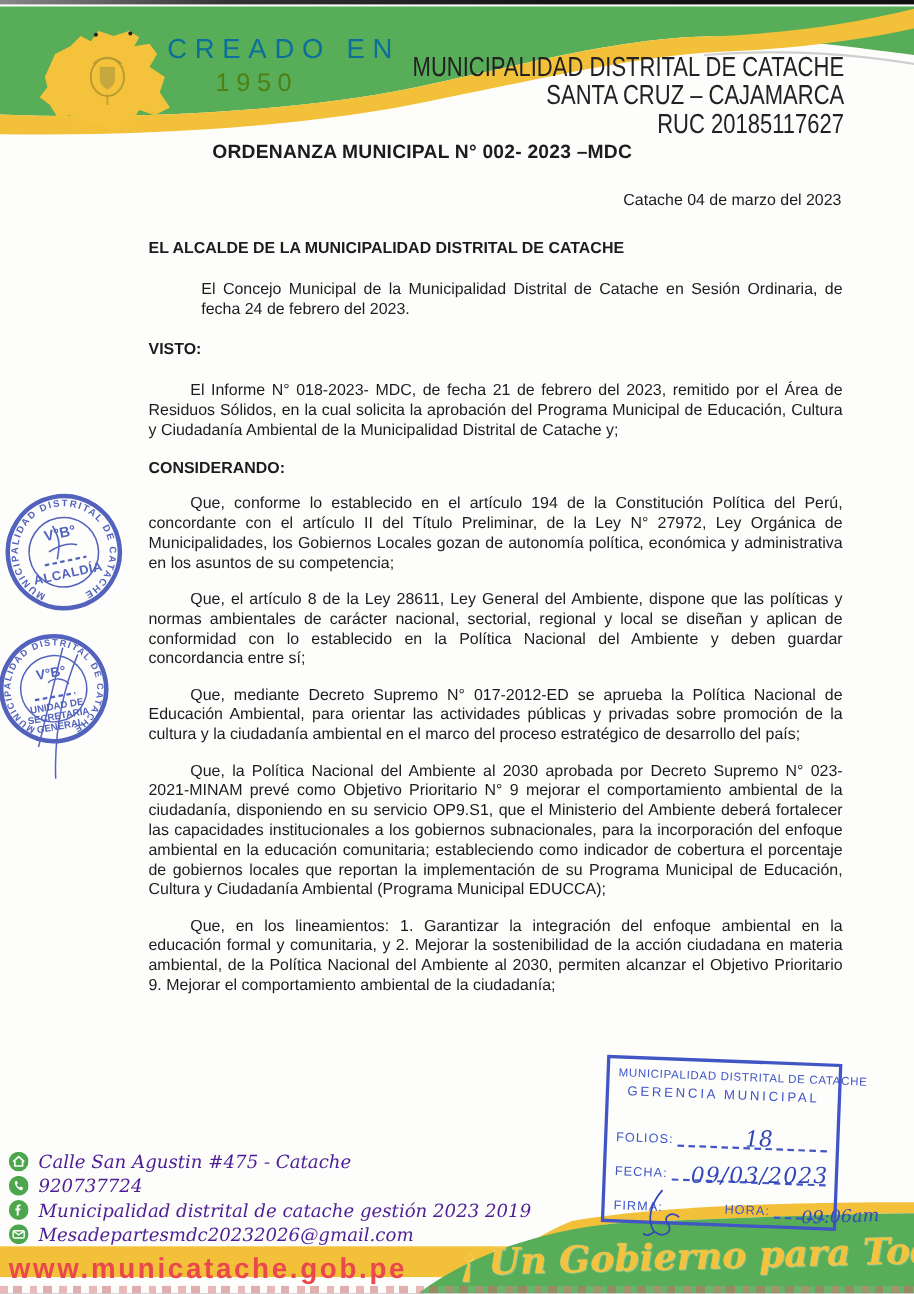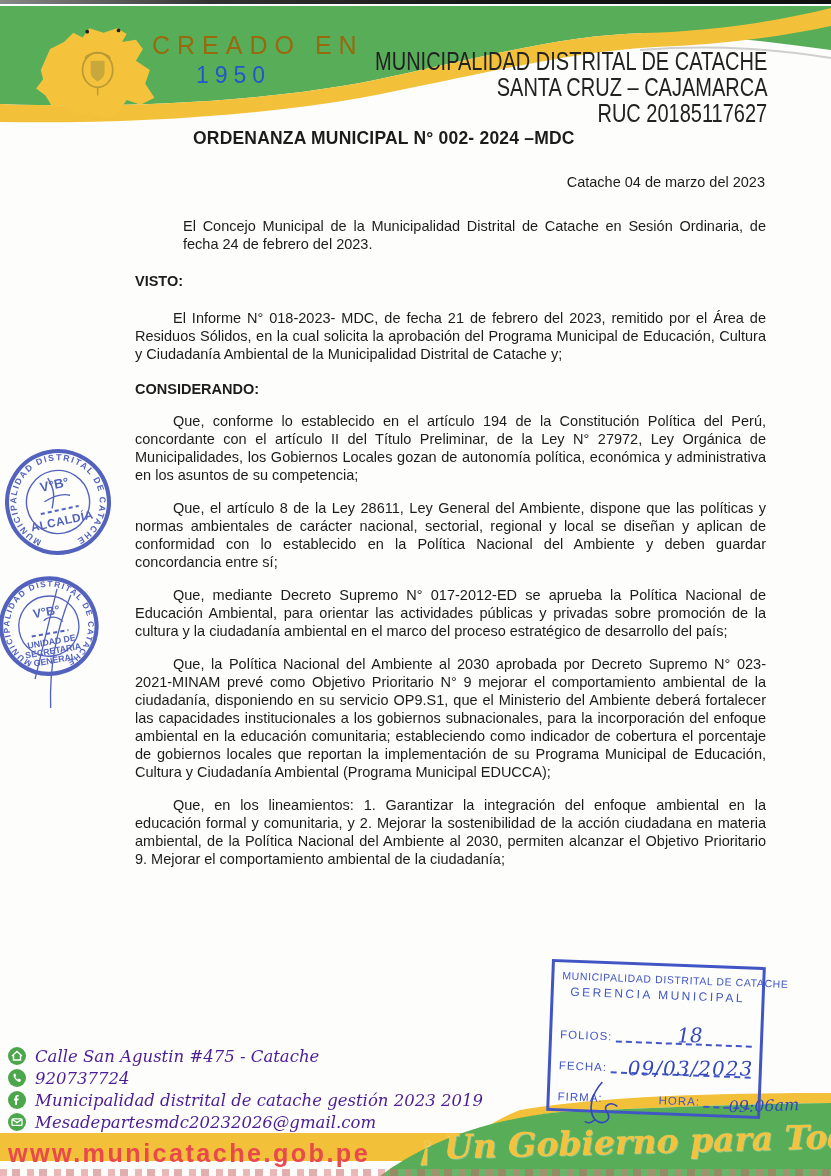--- a/index.html
+++ b/index.html
@@ -3,23 +3,23 @@
 <meta charset="utf-8">
 <style>
   * { margin:0; padding:0; box-sizing:border-box; }
   body { background:#9a9a9a; font-family:"Liberation Sans", sans-serif; }
   .page{ position:relative; width:831px; height:1176px; margin:0 auto; background:#fdfdfc; overflow:hidden; color:#1c1c1c;}
 
   
   .scan-edge{ position:absolute; top:0; left:0; right:0; height:4px;
     background:linear-gradient(to right,#888 0%,#333 25%,#151515 60%,#101010 100%); }
   .header-svg{ position:absolute; top:0; left:0; }
-  .creado{ position:absolute; left:152px; top:31px; color:#a16207; opacity:.9;
+  .creado{ position:absolute; left:152px; top:31px; color:#0369a1; opacity:.9;
     font-size:25px; letter-spacing:7px; }
-  .creado-year{ position:absolute; left:196px; top:62px; color:#1d4ed8; opacity:.9;
+  .creado-year{ position:absolute; left:196px; top:62px; color:#4d7c0f; opacity:.9;
     font-size:23px; letter-spacing:6px; }
   .org-block{ position:absolute; right:64px; top:50px; text-align:right; line-height:23px; }
   .org-block span{ display:inline-block; transform:scaleX(.8); transform-origin:right center;
     font-size:25px; color:#222; white-space:nowrap; }
   .doc-title{ position:absolute; left:193px; top:128px; font-weight:bold; font-size:17.5px;
     letter-spacing:.2px; white-space:nowrap; }
   .doc-date{ position:absolute; right:66px; top:174px; font-size:14.5px; }
 
   
   .doc-body{ position:absolute; left:135px; top:217px; width:631px; font-size:14.5px;
@@ -91,24 +91,25 @@
   </svg>
   <div class="creado">CREADO EN</div>
   <div class="creado-year">1950</div>
 
   <div class="org-block">
     <span>MUNICIPALIDAD DISTRITAL DE CATACHE</span><br>
     <span>SANTA CRUZ – CAJAMARCA</span><br>
     <span>RUC 20185117627</span>
   </div>
 
-  <div class="doc-title">ORDENANZA MUNICIPAL N° 002- 2024 –MDC</div>
+  <div class="doc-title">ORDENANZA MUNICIPAL N° 002- 2023 –MDC</div>
   <div class="doc-date">Catache 04 de marzo del 2023</div>
 
   <div class="doc-body">
+    <h2 class="h-gap19">EL ALCALDE DE LA MUNICIPALIDAD DISTRITAL DE CATACHE</h2>
     <p class="intro">El Concejo Municipal de la Municipalidad Distrital de Catache en Sesión Ordinaria, de fecha 24 de febrero del 2023.</p>
     <h2 class="h-gap19">VISTO:</h2>
     <p class="ind visto-p">El Informe N° 018-2023- MDC, de fecha 21 de febrero del 2023, remitido por el Área de Residuos Sólidos, en la cual solicita la aprobación del Programa Municipal de Educación, Cultura y Ciudadanía Ambiental de la Municipalidad Distrital de Catache y;</p>
     <h2 class="h-gap14">CONSIDERANDO:</h2>
     <p class="ind">Que, conforme lo establecido en el artículo 194 de la Constitución Política del Perú, concordante con el artículo II del Título Preliminar, de la Ley N° 27972, Ley Orgánica de Municipalidades, los Gobiernos Locales gozan de autonomía política, económica y administrativa en los asuntos de su competencia;</p>
     <p class="ind">Que, el artículo 8 de la Ley 28611, Ley General del Ambiente, dispone que las políticas y normas ambientales de carácter nacional, sectorial, regional y local se diseñan y aplican de conformidad con lo establecido en la Política Nacional del Ambiente y deben guardar concordancia entre sí;</p>
     <p class="ind">Que, mediante Decreto Supremo N° 017-2012-ED se aprueba la Política Nacional de Educación Ambiental, para orientar las actividades públicas y privadas sobre promoción de la cultura y la ciudadanía ambiental en el marco del proceso estratégico de desarrollo del país;</p>
     <p class="ind">Que, la Política Nacional del Ambiente al 2030 aprobada por Decreto Supremo N° 023-2021-MINAM prevé como Objetivo Prioritario N° 9 mejorar el comportamiento ambiental de la ciudadanía, disponiendo en su servicio OP9.S1, que el Ministerio del Ambiente deberá fortalecer las capacidades institucionales a los gobiernos subnacionales, para la incorporación del enfoque ambiental en la educación comunitaria; estableciendo como indicador de cobertura el porcentaje de gobiernos locales que reportan la implementación de su Programa Municipal de Educación, Cultura y Ciudadanía Ambiental (Programa Municipal EDUCCA);</p>
     <p class="ind">Que, en los lineamientos: 1. Garantizar la integración del enfoque ambiental en la educación formal y comunitaria, y 2. Mejorar la sostenibilidad de la acción ciudadana en materia ambiental, de la Política Nacional del Ambiente al 2030, permiten alcanzar el Objetivo Prioritario 9. Mejorar el comportamiento ambiental de la ciudadanía;</p>
   </div>

